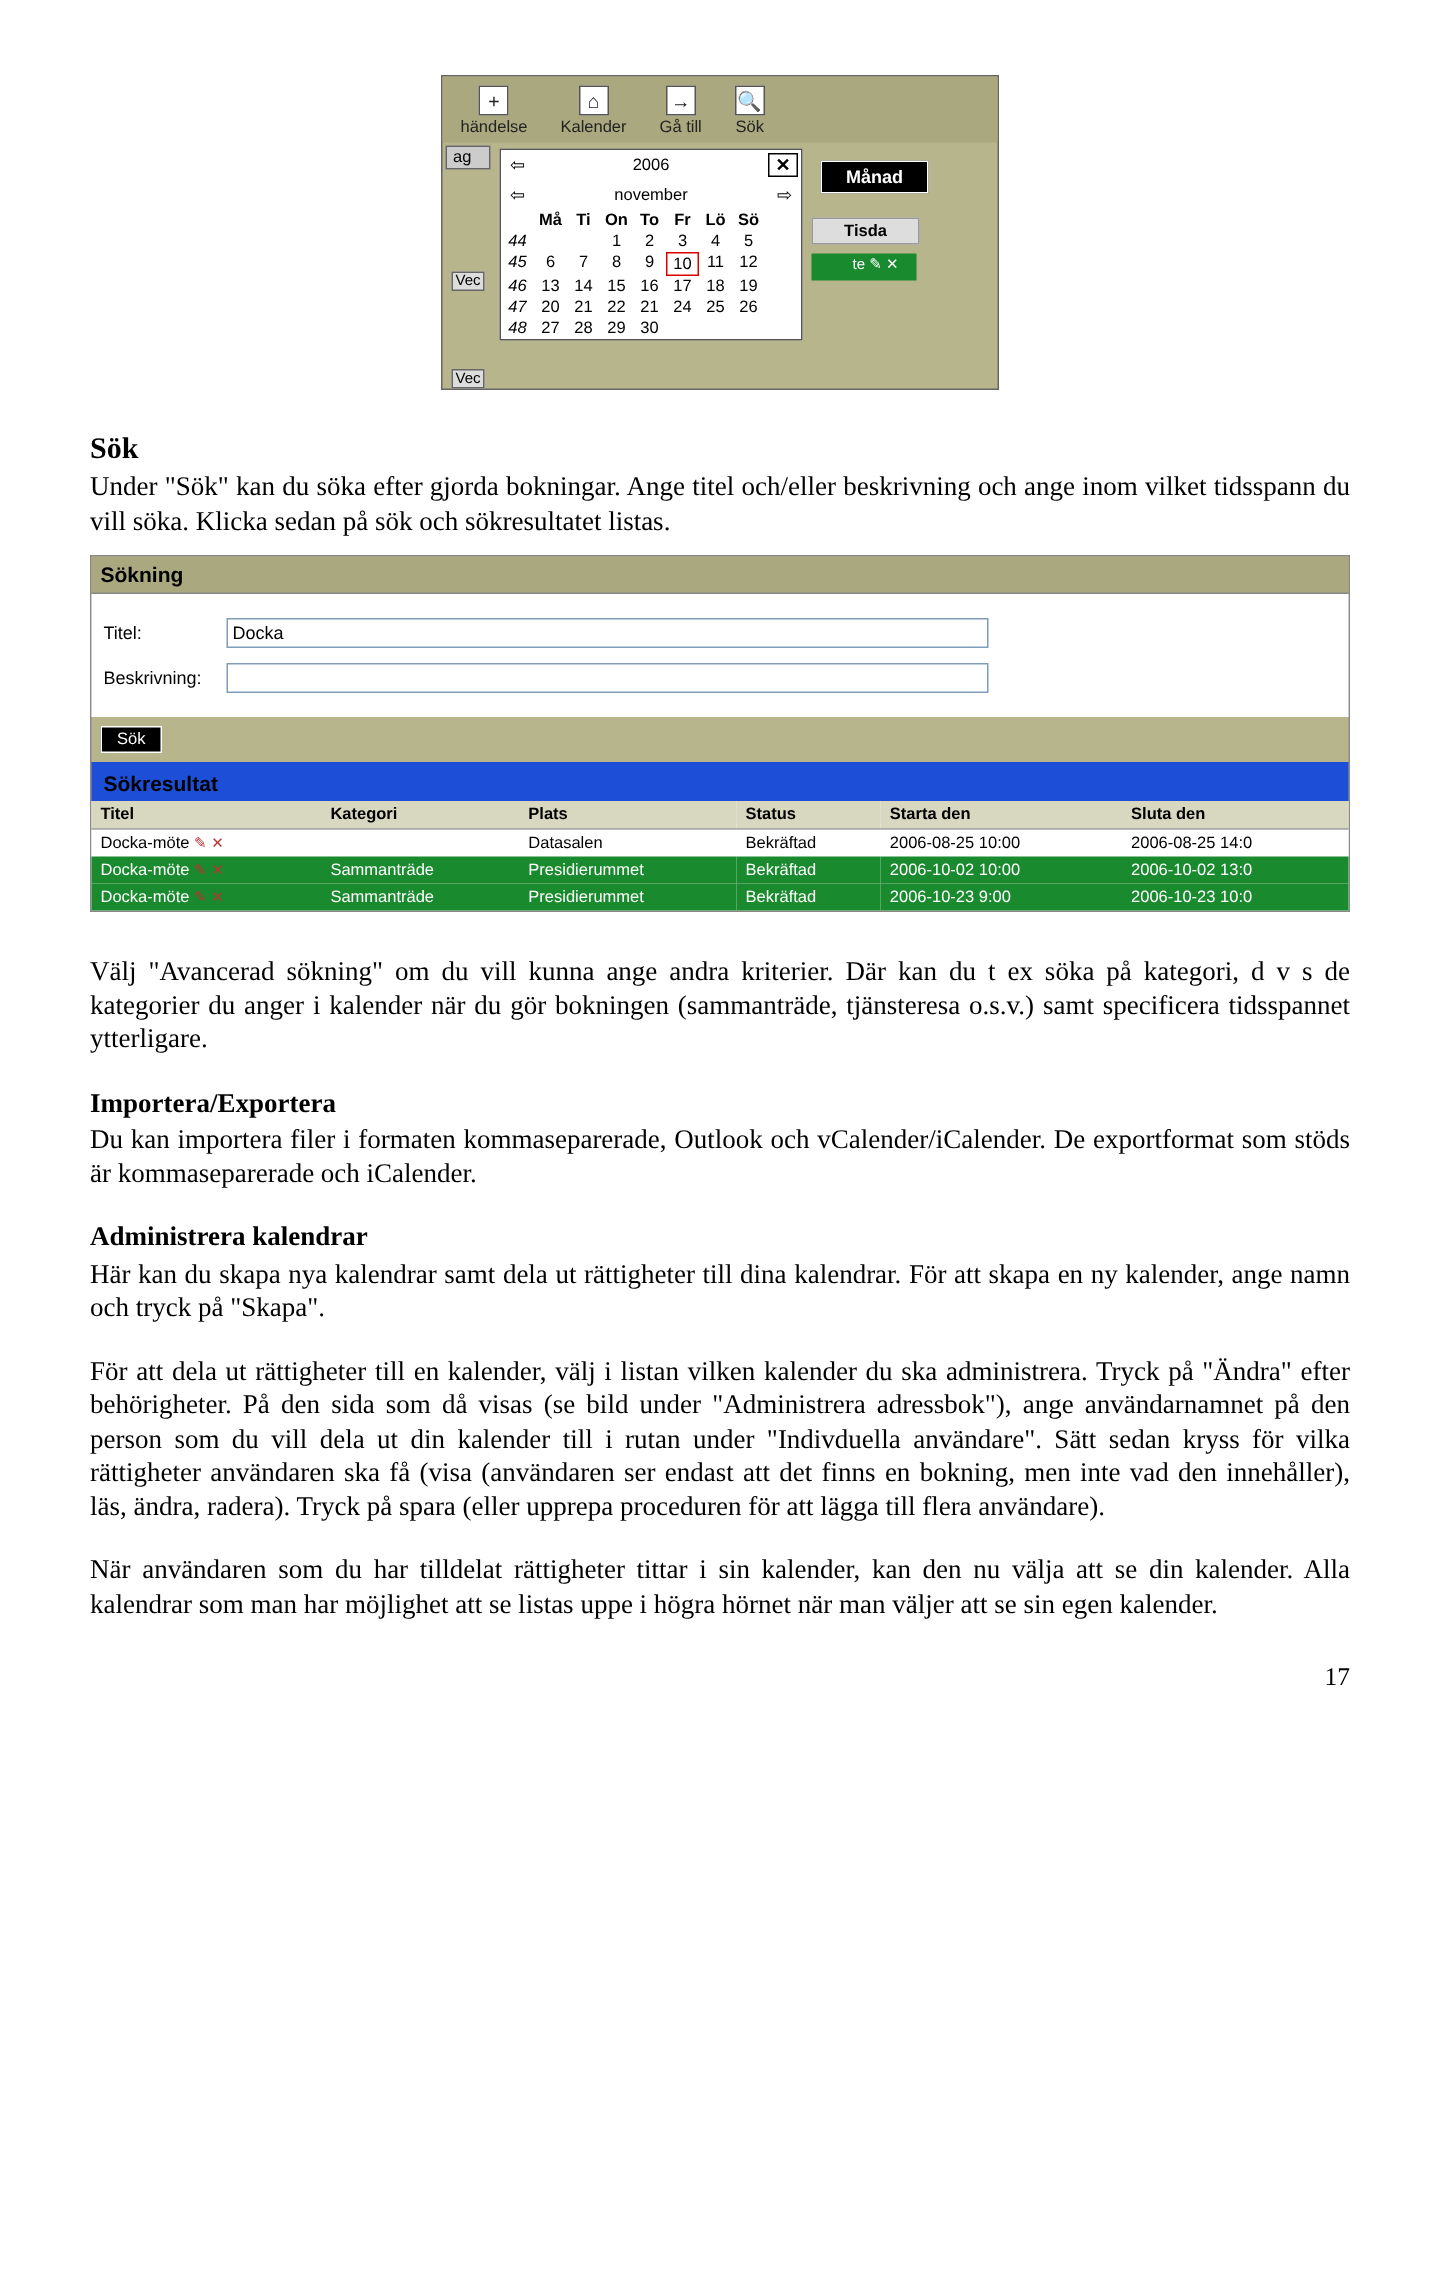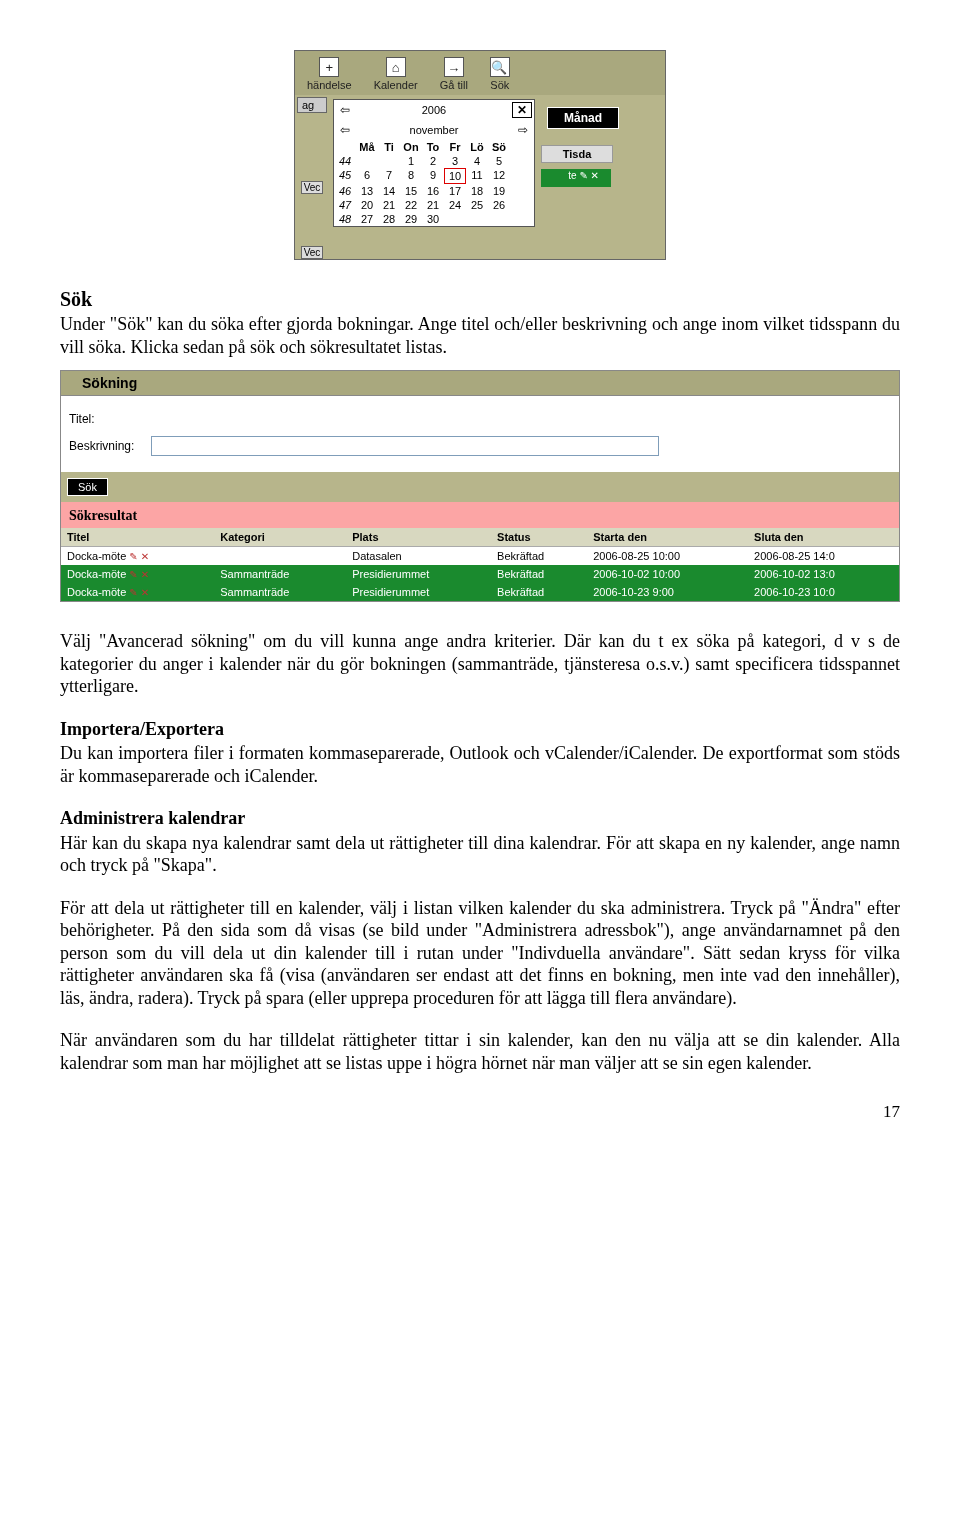--- a/index.html
+++ b/index.html
@@ -91,30 +91,30 @@
   p.intro{ margin:0 0 12px 0; line-height:1.25; text-align:justify; }
   .search-shot{
     border:1px solid #888;
     background:#b7b58b;
     font-family:Verdana,sans-serif;
     font-size:12px;
     margin-bottom:28px;
   }
   .ss-head{
     background:#a9a87e;
-    padding:4px 21px;font-weight:bold;border-bottom:1px solid #888;font-size:14px;
+    padding:4px 6px;font-weight:bold;border-bottom:1px solid #888;font-size:14px;
   }
   .ss-form{ background:#fff;padding:6px 8px; }
   .ss-row{ display:flex;align-items:center;margin:10px 0;font-size:12px; }
   .ss-row label{ width:82px; }
   .ss-row input[type=text]{ border:1px solid #7f9db9;height:18px;font-size:12px;padding:0 3px; }
   .ss-row select{ border:1px solid #7f9db9;height:20px;font-size:12px; }
   .ss-btn{ background:#000;color:#fff;border:1px solid #fff;padding:2px 10px;font-size:11px;margin:6px; }
   .ss-results{ background:#fff; }
-  .res-title{ font-weight:bold;padding:6px 8px 4px 8px;font-size:14px;background:#fca5a5;font-family:Liberation Serif, serif; }
+  .res-title{ font-weight:bold;padding:6px 8px 4px 8px;font-size:14px;background:#1d4ed8; }
   table.res{ width:100%;border-collapse:collapse;font-size:11px; }
   table.res th{ background:#d8d8c0;text-align:left;padding:3px 6px;font-weight:bold;border-bottom:1px solid #aaa; }
   table.res td{ padding:3px 6px; }
   tr.white{ background:#fff; }
   tr.green{ background:#1a8a2e;color:#fff; }
   .edit-icons{ font-size:10px;color:#b33; }
 
   .body-text p{ margin:0 0 20px 0; line-height:1.25; text-align:justify; }
   .body-text p.tight{ margin-bottom:0; }
   .body-text p.afterhead{ margin-top:2px; }
@@ -229,20 +229,21 @@
   </div>
 
   <h3 class="sok">Sök</h3>
   <p class="intro">Under "Sök" kan du söka efter gjorda bokningar. Ange titel och/eller beskrivning och ange inom vilket tidsspann du vill söka. Klicka sedan på sök och sökresultatet listas.</p>
 
   <div class="search-shot">
     <div class="ss-head">Sökning</div>
     <div class="ss-form">
       <div class="ss-row">
         <label>Titel:</label>
+        <input type="text" style="width: 500px;" value="Docka">
       </div>
       <div class="ss-row">
         <label>Beskrivning:</label>
         <input type="text" style="width: 500px;">
       </div>
     </div>
     <button class="ss-btn">Sök</button>
     <div class="res-title">Sökresultat</div>
     <div class="ss-results">
       <table class="res">

